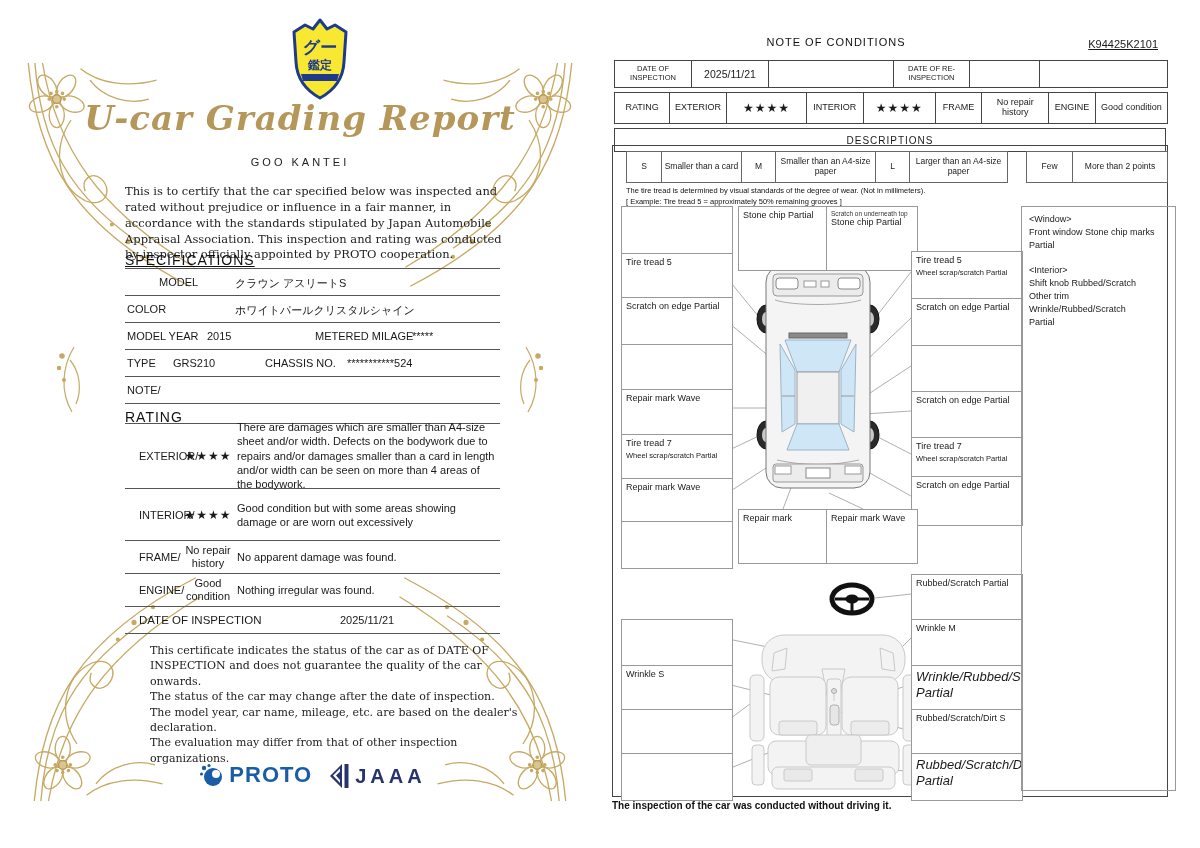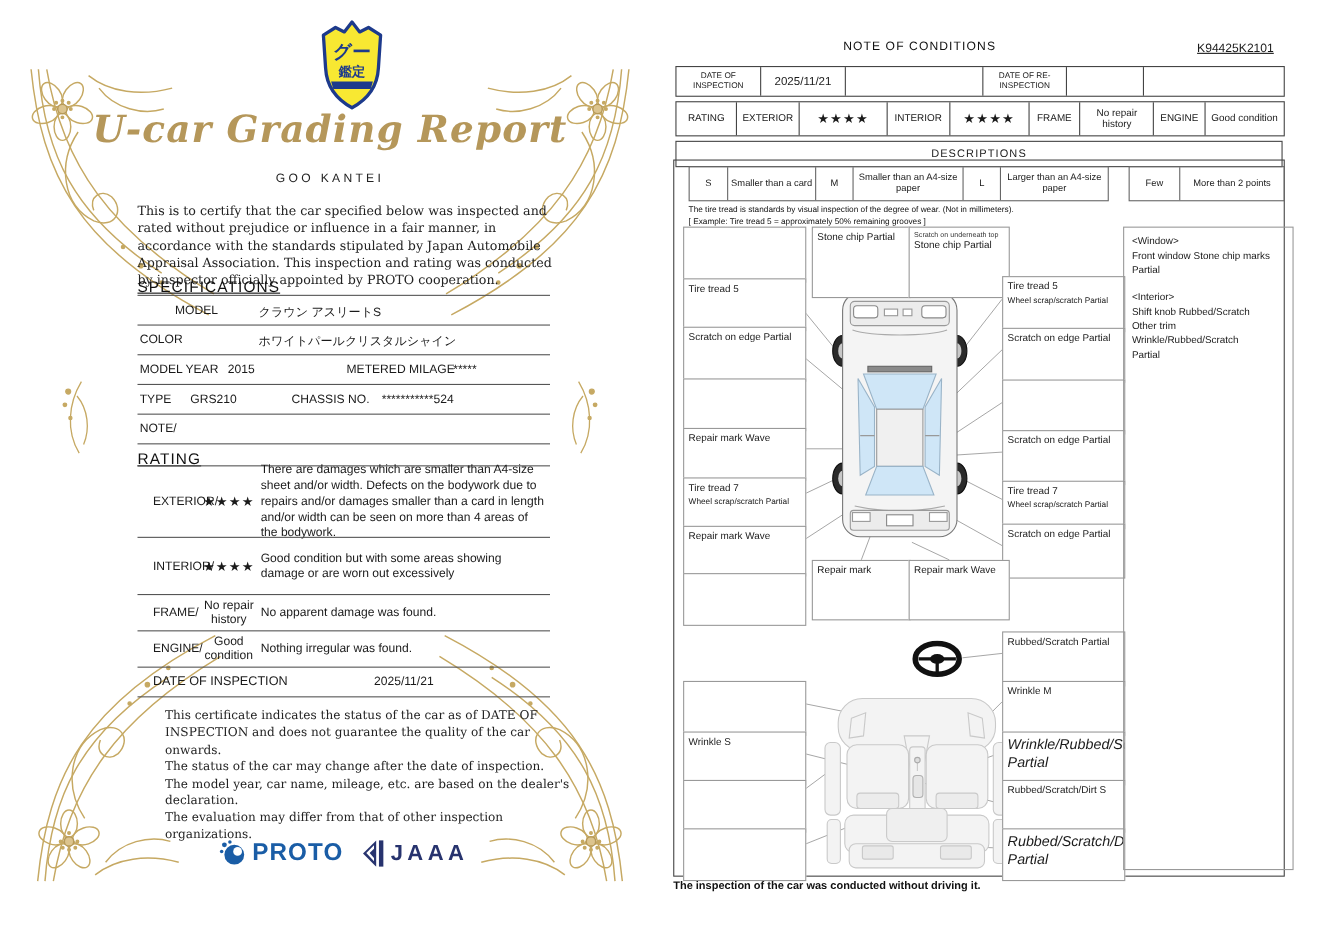--- a/index.html
+++ b/index.html
@@ -271,21 +271,21 @@
         <div class="cell">M</div>
         <div class="cell">Smaller than an A4-size paper</div>
         <div class="cell">L</div>
         <div class="cell">Larger than an A4-size paper</div>
       </div>
       <div class="key-tbl" id="few-key">
         <div class="cell">Few</div>
         <div class="cell">More than 2 points</div>
       </div>
       <div class="tread-note">
-        <div>The tire tread is standards by visual inspection of the degree of wear. (Not in millimeters).</div>
+        <div>The tire tread is determined by visual standards of the degree of wear. (Not in millimeters).</div>
         <div>[ Example: Tire tread 5 = approximately 50% remaining grooves ]</div>
       </div>
 
       <svg id="connectors">
         <g stroke="#9a9a9a" stroke-width="0.8">
           <line x1="110" y1="127" x2="150" y2="176"></line>
           <line x1="110" y1="172" x2="158" y2="212"></line>
           <line x1="110" y1="262" x2="163" y2="262"></line>
           <line x1="110" y1="307" x2="150" y2="288"></line>
           <line x1="110" y1="350" x2="153" y2="322"></line>

